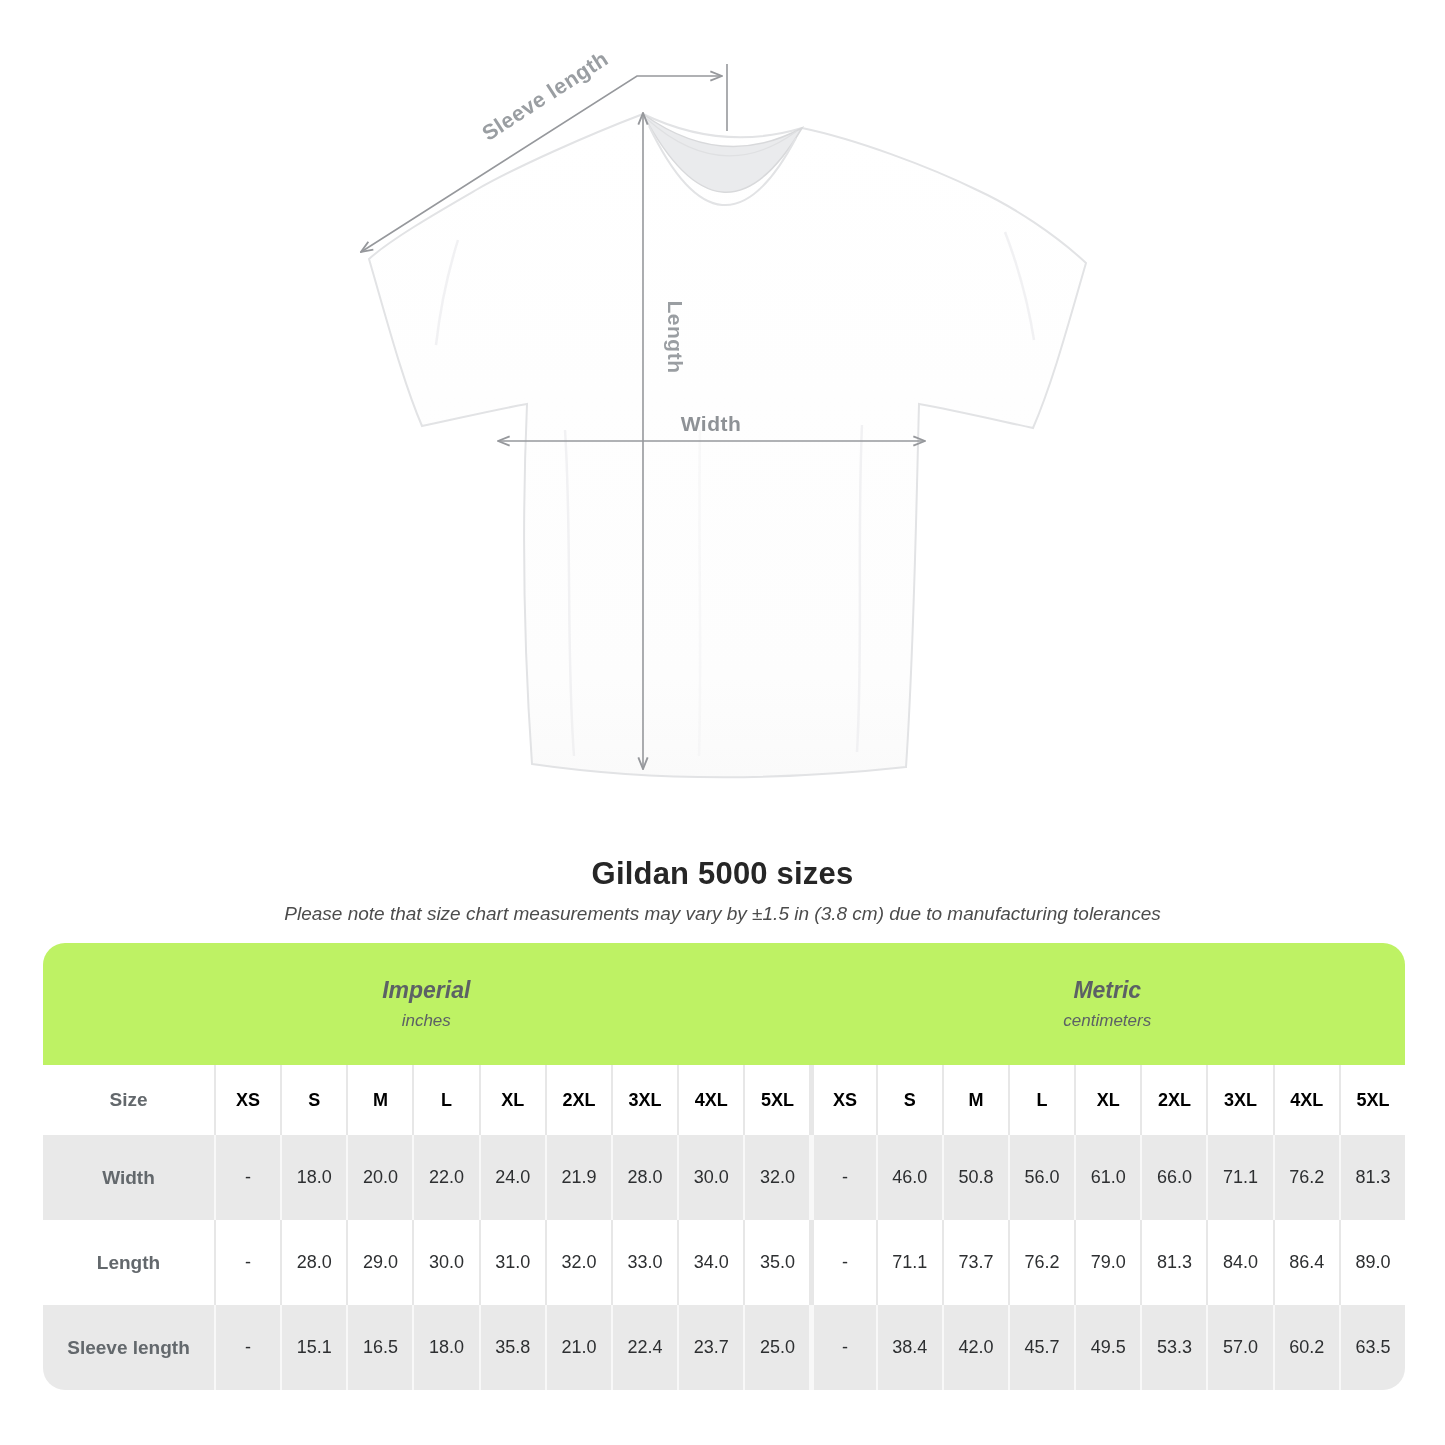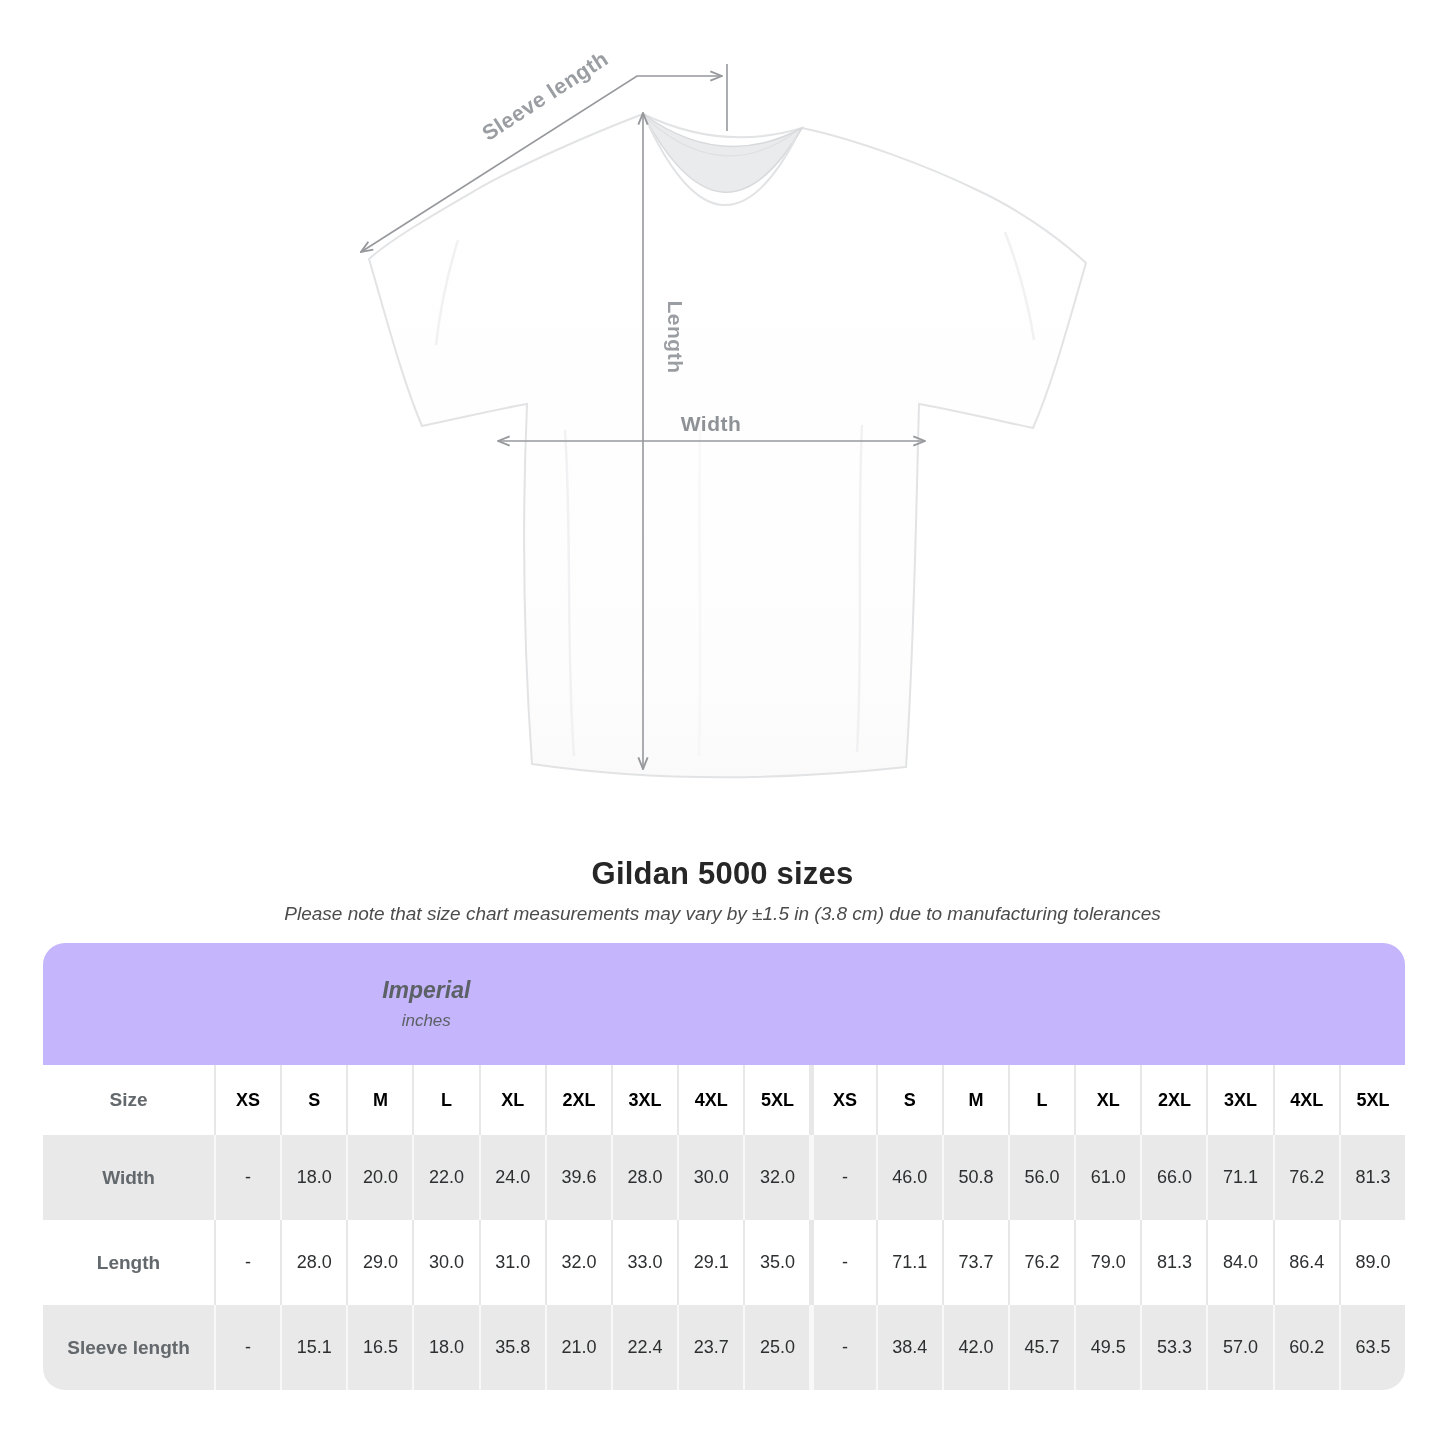--- a/index.html
+++ b/index.html
@@ -12,21 +12,21 @@
   
   .title{position:absolute;left:0;top:856px;width:100%;text-align:center;
          font-size:31px;font-weight:bold;color:#262626;letter-spacing:.2px;}
   .subtitle{position:absolute;left:0;top:903px;width:100%;text-align:center;
          font-size:19px;font-style:italic;color:#4c4c4c;}
 
   
   .sizetable{position:absolute;left:43px;top:943px;width:1362px;
              border-radius:22px;overflow:hidden;display:flex;flex-direction:column;}
   .trow{display:grid;grid-template-columns:171px repeat(18,1fr);}
-  .t-band{height:122px;background:#c4b5fd;}
+  .t-band{height:122px;background:#bef264;}
   .t-head{height:70px;background:#fff;}
   .t-data{height:85px;}
   .t-data.g{background:#e9e9e9;}
   .t-data.w{background:#fff;}
 
   .band-cell{display:flex;flex-direction:column;align-items:center;justify-content:center;
              color:#5c6165;}
   .band-imp{grid-column:1/11;}
   .band-met{grid-column:11/20;}
   .band-label{font-size:23px;font-weight:bold;font-style:italic;margin-bottom:7px;}
@@ -100,37 +100,41 @@
 <div class="title">Gildan 5000 sizes</div>
 <div class="subtitle">Please note that size chart measurements may vary by ±1.5 in (3.8 cm) due to manufacturing tolerances</div>
 
 <div class="sizetable">
 
   <div class="trow t-band">
     <div class="band-cell band-imp">
       <div class="band-label">Imperial</div>
       <div class="band-unit">inches</div>
     </div>
+    <div class="band-cell band-met">
+      <div class="band-label">Metric</div>
+      <div class="band-unit">centimeters</div>
+    </div>
   </div>
 
   <div class="trow t-head">
     <div class="lbl">Size</div>
     <div class="listwrap"><div class="c">XS</div><div class="c">S</div><div class="c">M</div><div class="c">L</div><div class="c">XL</div><div class="c">2XL</div><div class="c">3XL</div><div class="c">4XL</div><div class="c">5XL</div></div>
     <div class="listwrap metric-list"><div class="c">XS</div><div class="c">S</div><div class="c">M</div><div class="c">L</div><div class="c">XL</div><div class="c">2XL</div><div class="c">3XL</div><div class="c">4XL</div><div class="c">5XL</div></div>
   </div>
 
   <div class="trow t-data g">
     <div class="lbl">Width</div>
-    <div class="listwrap"><div class="c">-</div><div class="c">18.0</div><div class="c">20.0</div><div class="c">22.0</div><div class="c">24.0</div><div class="c">39.6</div><div class="c">28.0</div><div class="c">30.0</div><div class="c">32.0</div></div>
+    <div class="listwrap"><div class="c">-</div><div class="c">18.0</div><div class="c">20.0</div><div class="c">22.0</div><div class="c">24.0</div><div class="c">21.9</div><div class="c">28.0</div><div class="c">30.0</div><div class="c">32.0</div></div>
     <div class="listwrap metric-list"><div class="c">-</div><div class="c">46.0</div><div class="c">50.8</div><div class="c">56.0</div><div class="c">61.0</div><div class="c">66.0</div><div class="c">71.1</div><div class="c">76.2</div><div class="c">81.3</div></div>
   </div>
 
   <div class="trow t-data w">
     <div class="lbl">Length</div>
-    <div class="listwrap"><div class="c">-</div><div class="c">28.0</div><div class="c">29.0</div><div class="c">30.0</div><div class="c">31.0</div><div class="c">32.0</div><div class="c">33.0</div><div class="c">29.1</div><div class="c">35.0</div></div>
+    <div class="listwrap"><div class="c">-</div><div class="c">28.0</div><div class="c">29.0</div><div class="c">30.0</div><div class="c">31.0</div><div class="c">32.0</div><div class="c">33.0</div><div class="c">34.0</div><div class="c">35.0</div></div>
     <div class="listwrap metric-list"><div class="c">-</div><div class="c">71.1</div><div class="c">73.7</div><div class="c">76.2</div><div class="c">79.0</div><div class="c">81.3</div><div class="c">84.0</div><div class="c">86.4</div><div class="c">89.0</div></div>
   </div>
 
   <div class="trow t-data g">
     <div class="lbl">Sleeve length</div>
     <div class="listwrap"><div class="c">-</div><div class="c">15.1</div><div class="c">16.5</div><div class="c">18.0</div><div class="c">35.8</div><div class="c">21.0</div><div class="c">22.4</div><div class="c">23.7</div><div class="c">25.0</div></div>
     <div class="listwrap metric-list"><div class="c">-</div><div class="c">38.4</div><div class="c">42.0</div><div class="c">45.7</div><div class="c">49.5</div><div class="c">53.3</div><div class="c">57.0</div><div class="c">60.2</div><div class="c">63.5</div></div>
   </div>
 
 </div>

